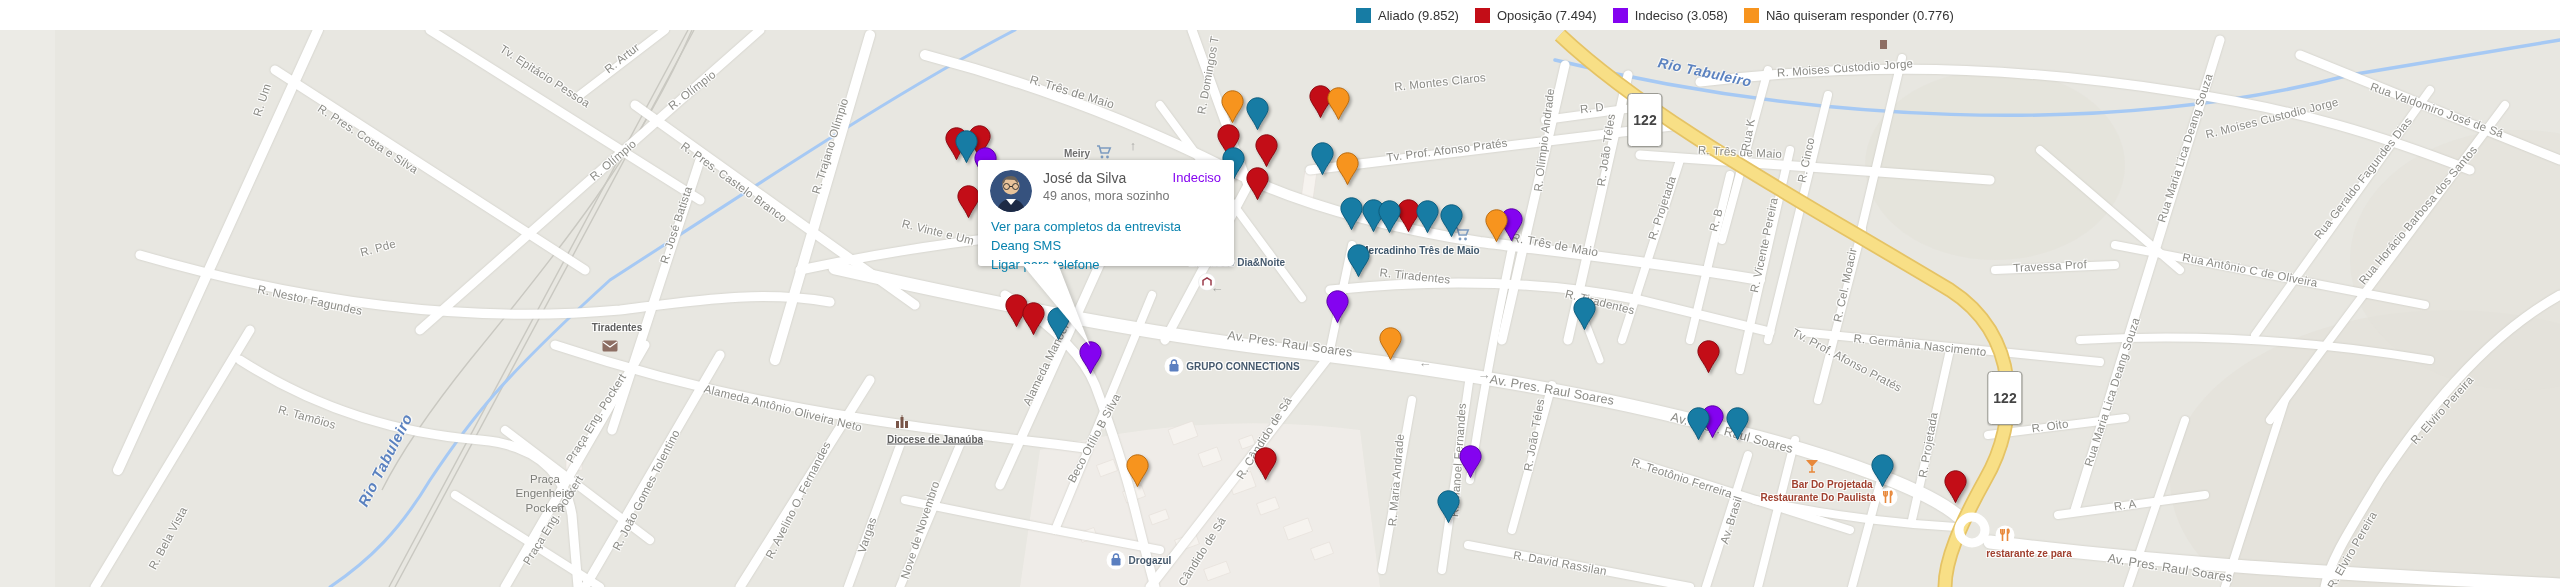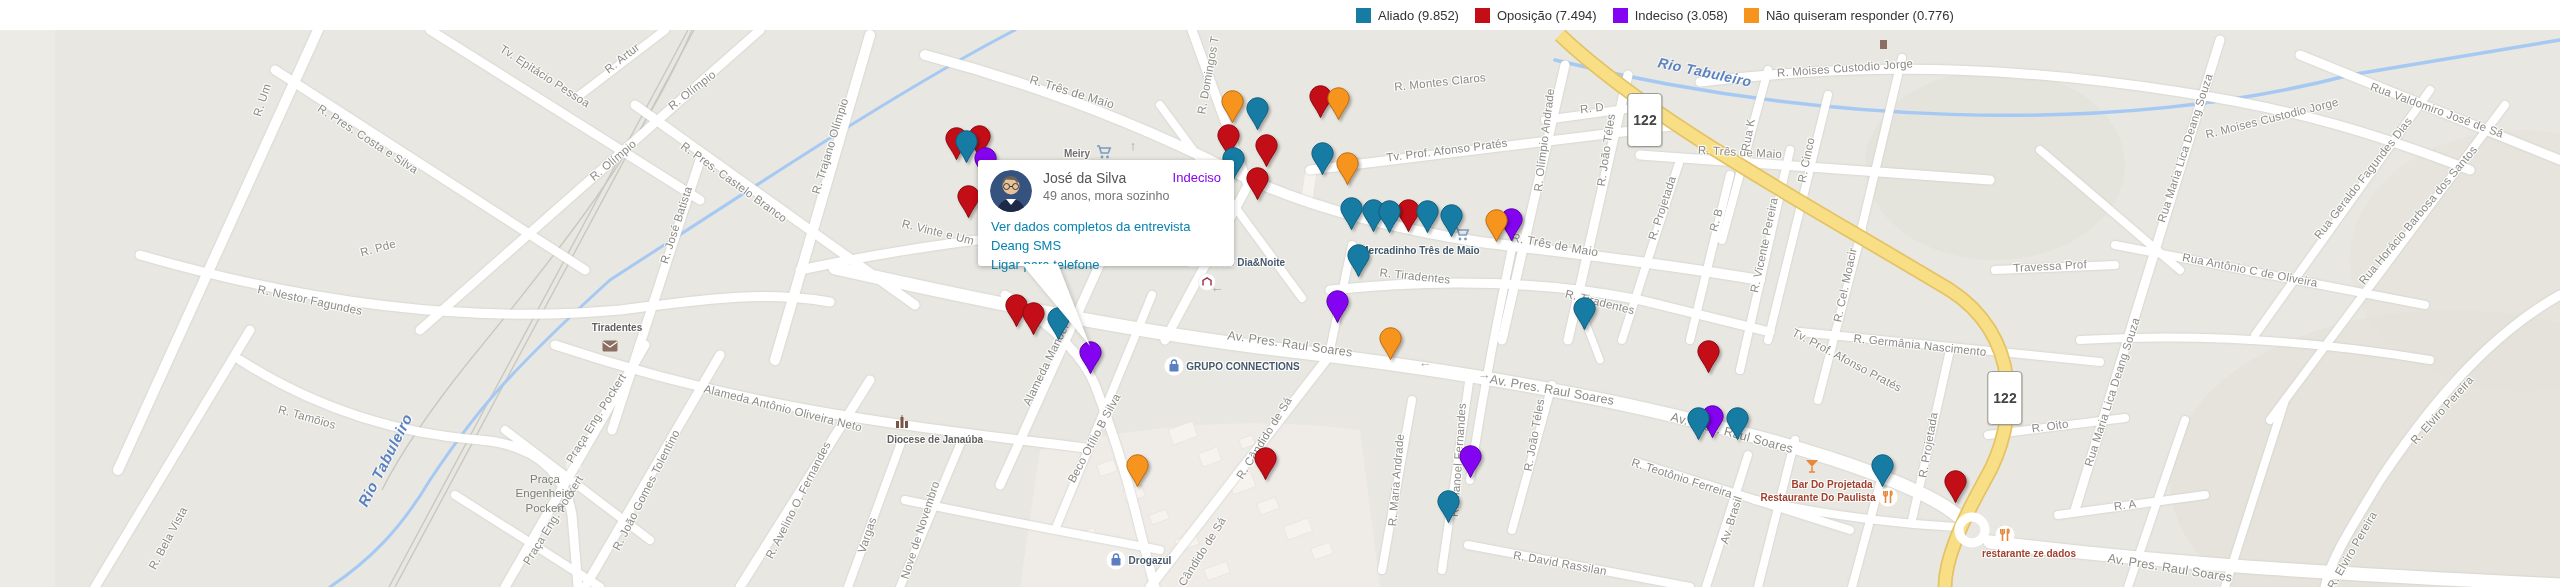--- a/index.html
+++ b/index.html
@@ -266,21 +266,21 @@
       <div class="wlabel" style="position: absolute; left: 385px; top: 430px; transform: translate(-50%, -50%) rotate(-63deg); font-size: 15px;">Rio Tabuleiro</div>
       <div class="wlabel" style="position: absolute; left: 1705px; top: 42px; transform: translate(-50%, -50%) rotate(12deg); font-size: 14px;">Rio Tabuleiro</div>
       <div class="alabel" style="position: absolute; left: 545px; top: 464px; transform: translate(-50%, -50%);">Praça
 Engenheiro
 Pockert</div>
       <div class="plabel" style="color: rgb(95, 95, 95); position: absolute; left: 617px; top: 297px; transform: translate(-50%, -50%);">Tiradentes</div>
       <span class="picon" style="position: absolute; left: 610px; top: 316px; transform: translate(-50%, -50%);"><svg width="16" height="12">
           <rect x="0.5" y="0.5" width="15" height="11" rx="1.5" fill="#8d6e63"></rect>
           <path d="M1 2l7 5 7-5" stroke="#fff" stroke-width="1.2" fill="none"></path>
         </svg></span>
-      <div class="plabel" style="color: rgb(95, 95, 95); position: absolute; left: 935px; top: 409px; transform: translate(-50%, -50%);">Diocese de Janaúba</div>
+      <div class="plabel" style="color: rgb(95, 95, 95); position: absolute; left: 935px; top: 409px; transform: translate(-50%, -50%); text-decoration: underline;">Diocese de Janaúba</div>
       <span class="picon" style="position: absolute; left: 902px; top: 392px; transform: translate(-50%, -50%);"><svg width="16" height="14">
           <g fill="#795548">
             <rect x="6.5" y="2" width="3" height="11"></rect>
             <rect x="2" y="6" width="3" height="7"></rect>
             <rect x="11" y="6" width="3" height="7"></rect>
             <rect x="7.6" y="0" width="0.8" height="3"></rect>
           </g>
         </svg></span>
       <div class="plabel" style="color: rgb(110, 110, 110); position: absolute; left: 1077px; top: 123px; transform: translate(-50%, -50%);">Meiry</div>
       <span class="picon" style="position: absolute; left: 1104px; top: 122px; transform: translate(-50%, -50%);"><svg width="16" height="14" viewBox="0 0 16 14">
@@ -319,21 +319,21 @@
       <div class="plabel" style="color: rgb(160, 64, 47); position: absolute; left: 1818px; top: 467px; transform: translate(-50%, -50%);">Restaurante Do Paulista</div>
       <span class="picon" style="position: absolute; left: 1888px; top: 467px; transform: translate(-50%, -50%);"><svg width="20" height="20">
           <circle cx="10" cy="10" r="9.5" fill="#fff"></circle>
           <g stroke="#e8883a" stroke-width="1.6" fill="none">
             <path d="M7.5 4v12"></path>
             <path d="M12.5 4v12"></path>
             <path d="M5.8 4v3.5a1.7 1.7 0 0 0 3.4 0V4"></path>
             <path d="M12.5 4c1.9 0 2.1 4.2 0 4.7"></path>
           </g>
         </svg></span>
-      <div class="plabel" style="color: rgb(160, 64, 47); position: absolute; left: 2029px; top: 523px; transform: translate(-50%, -50%);">restarante ze dados</div>
+      <div class="plabel" style="color: rgb(160, 64, 47); position: absolute; left: 2029px; top: 523px; transform: translate(-50%, -50%);">restarante ze para</div>
       <span class="picon" style="position: absolute; left: 2005px; top: 505px; transform: translate(-50%, -50%);"><svg width="20" height="20">
           <circle cx="10" cy="10" r="9.5" fill="#fff"></circle>
           <g stroke="#e8883a" stroke-width="1.6" fill="none">
             <path d="M7.5 4v12"></path>
             <path d="M12.5 4v12"></path>
             <path d="M5.8 4v3.5a1.7 1.7 0 0 0 3.4 0V4"></path>
             <path d="M12.5 4c1.9 0 2.1 4.2 0 4.7"></path>
           </g>
         </svg></span>
       <div class="shield" style="position: absolute; left: 1645px; top: 90px; transform: translate(-50%, -50%);">122</div>
@@ -489,19 +489,19 @@
             <circle cx="16.5" cy="16.5" r="3" fill="none" stroke="#333" stroke-width="1"></circle>
             <circle cx="25.5" cy="16.5" r="3" fill="none" stroke="#333" stroke-width="1"></circle>
             <path d="M19.5 16.5h3" stroke="#333" stroke-width="1" fill="none"></path>
           </g>
         </svg>
       </span>
       <div class="p-name">José da Silva</div>
       <div class="p-details">49 anos, mora sozinho</div>
       <div class="p-status">Indeciso</div>
       <div class="p-links">
-        <a>Ver dados completos da entrevista</a>
+        <a>Ver para completos da entrevista</a>
         <a>Deang SMS</a>
         <a>Ligar para telefone</a>
       </div>
     </div>
   </div>
 </div>
 
 </body></html>

